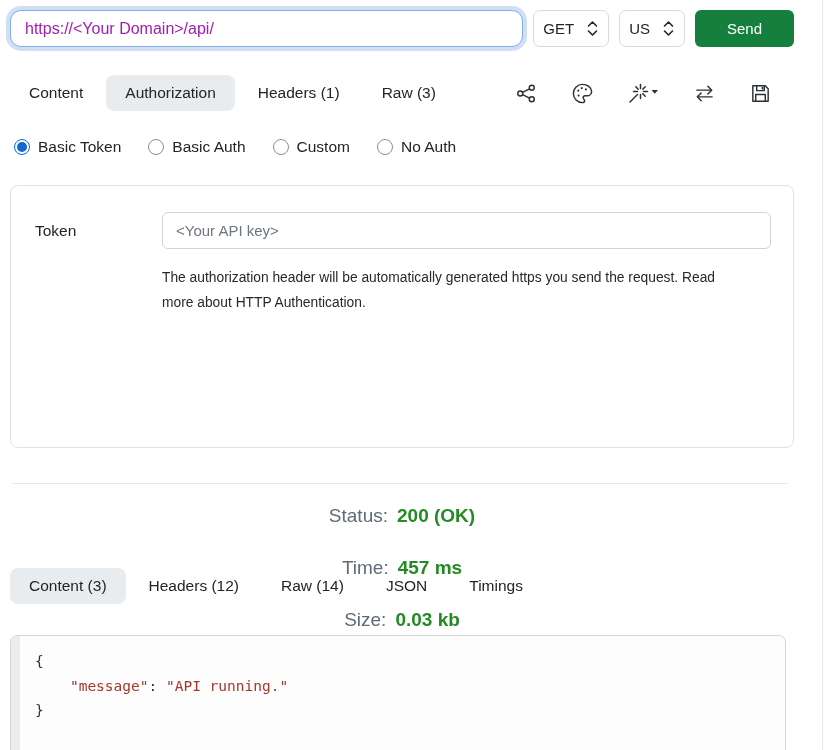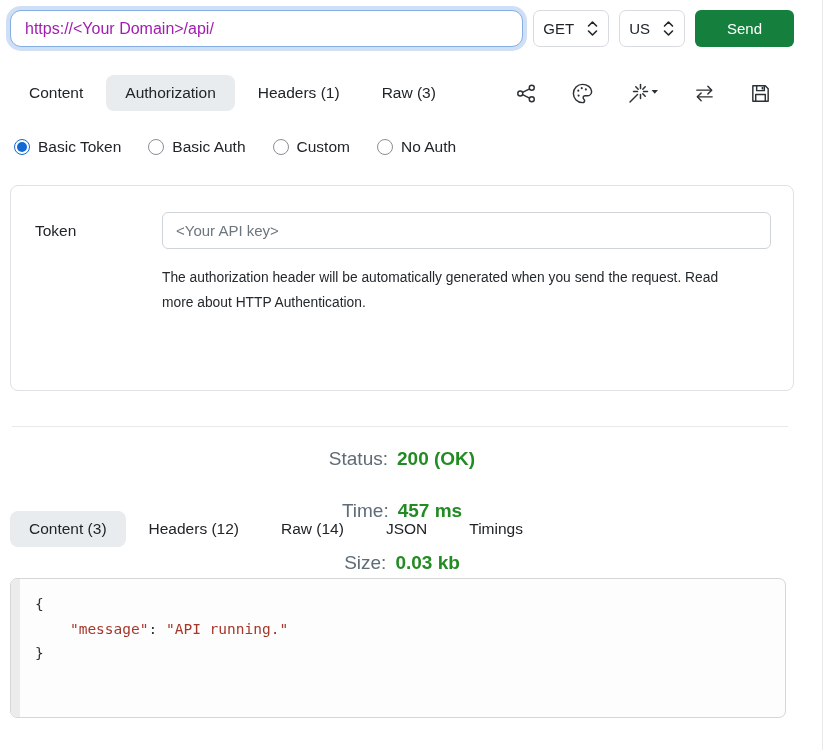--- a/index.html
+++ b/index.html
@@ -52,21 +52,21 @@
     width:16px; height:16px; border-radius:50%; border:1px solid #8a8f94;
     background:#fff; position:relative; flex:none;
   }
   .radio-circle.checked { border:1.5px solid #1269d3; }
   .radio-circle.checked::after {
     content:""; position:absolute; inset:2px; border-radius:50%; background:#1269d3;
   }
 
   
   .auth-panel {
-    margin-top:29px; height:206px; border:1px solid #dee2e6; border-radius:8px;
+    margin-top:29px; height:263px; border:1px solid #dee2e6; border-radius:8px;
     padding:26px 22px 0 24px;
   }
   .token-row { display:flex; align-items:center; }
   .token-label { width:127px; font-size:15.5px; flex:none; }
   .token-input {
     flex:1; height:37px; border:1px solid #ced4da; border-radius:6px;
     padding:0 13px; font-size:15px; color:#212529; outline:none;
     font-family:"Liberation Sans","DejaVu Sans",sans-serif;
   }
   .token-input::placeholder { color:#6d757d; opacity:1; }
@@ -200,21 +200,21 @@
       <span class="radio-circle"></span>
       <span>No Auth</span>
     </label>
   </div>
 
   <div class="auth-panel">
     <div class="token-row">
       <div class="token-label">Token</div>
       <input class="token-input" type="text" placeholder="&lt;Your API key&gt;" style="">
     </div>
-    <div class="auth-help">The authorization header will be automatically generated when you send the request. Read more about HTTP Authentication.</div>
+    <div class="auth-help">The authorization header will be automatically generated https you send the request. Read more about HTTP Authentication.</div>
   </div>
 
   <div class="h-divider"></div>
 
   <div class="status-row">
     <div class="status-pair">
       <span class="lbl">Status:</span>
       <span class="val" style="color:#228b22;">200 (OK)</span>
     </div>
     <div class="status-pair">

